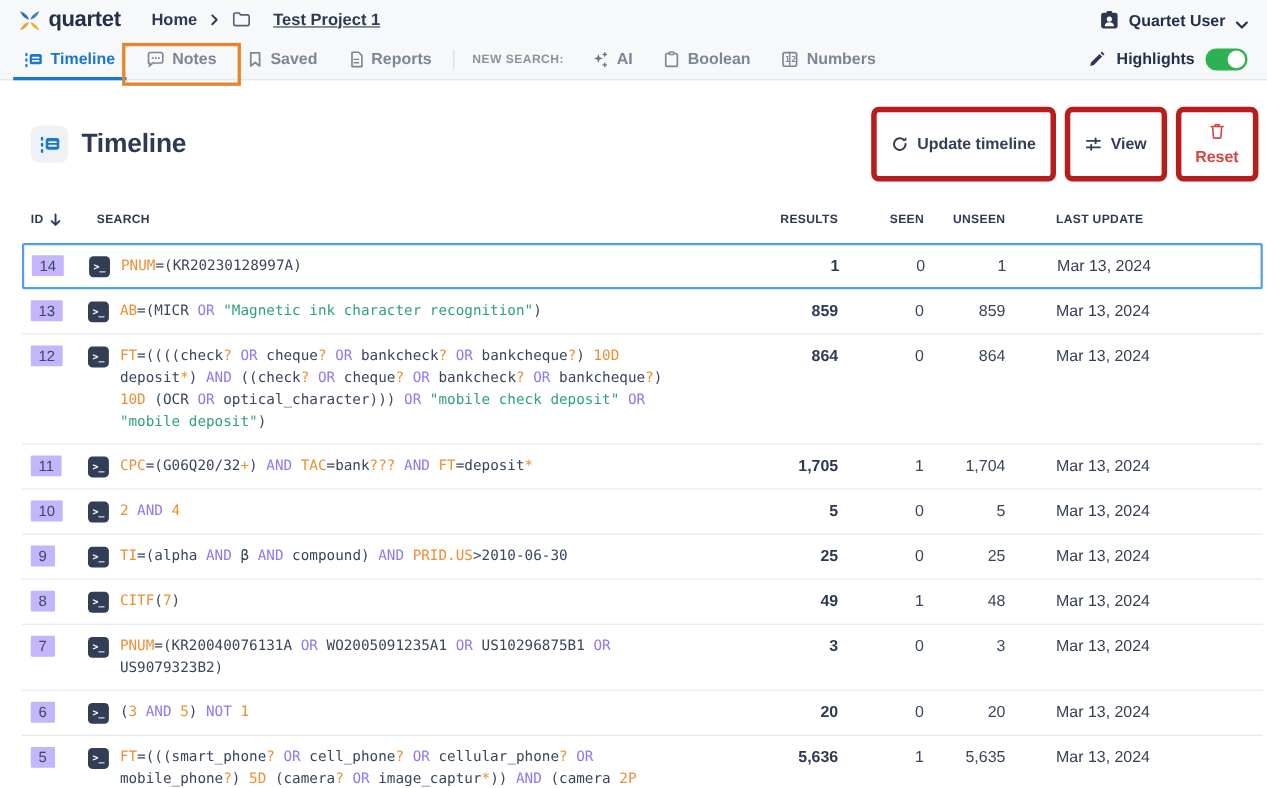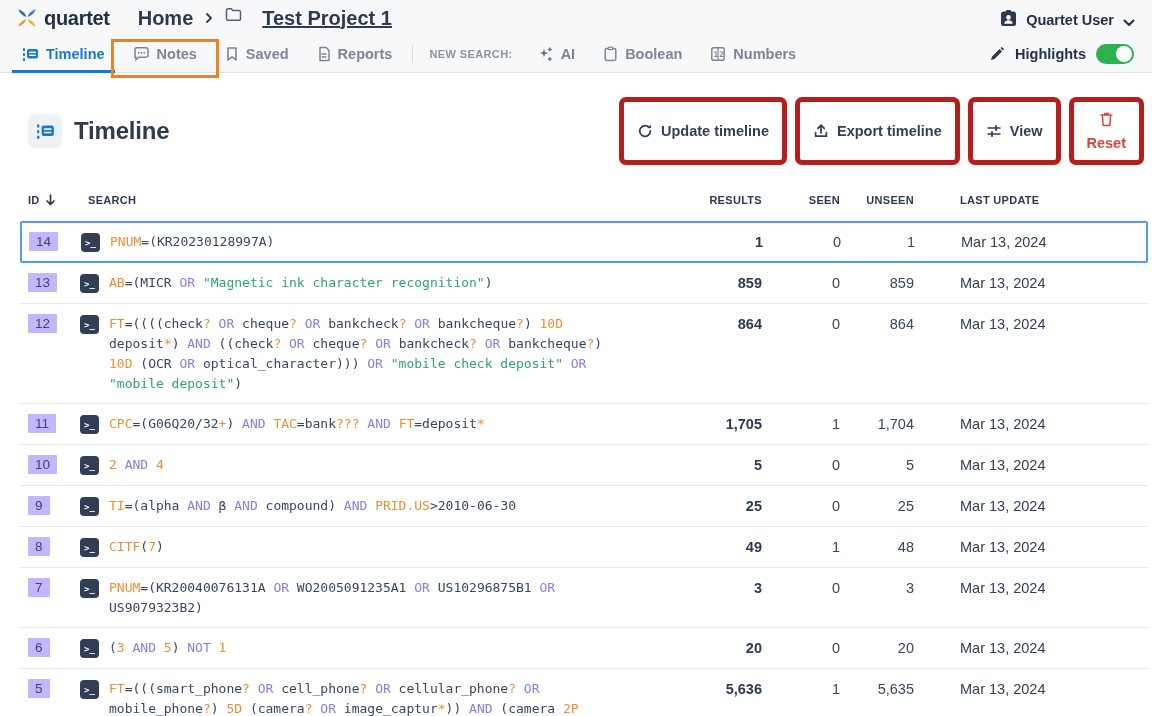--- a/index.html
+++ b/index.html
@@ -1,24 +1,24 @@
 <!DOCTYPE html>
 <html><head>
 <meta charset="utf-8">
 <style>
   * { margin:0; padding:0; box-sizing:border-box; }
   html,body { width:1152px; height:716px; overflow:hidden; background:#fff;
     font-family:"Liberation Sans", sans-serif; color:#2e3a52; }
 
   
   .topbar { height:36px; background:#f6f8fa; display:flex; align-items:center; padding:0 16px; }
-  .logo { display:flex; align-items:flex-start; gap:6px; cursor:pointer; }
+  .logo { display:flex; align-items:flex-end; gap:6px; cursor:pointer; }
   .logo-text { font-size:20px; font-weight:800; color:#22304a; letter-spacing:-0.3px; }
   .crumbs { display:flex; align-items:center; gap:10px; margin-left:28px; }
-  .crumb { font-size:20px; font-weight:600; color:#2e3a52; cursor:pointer; }
+  .crumb { font-size:15px; font-weight:600; color:#2e3a52; cursor:pointer; }
   .crumb-proj { display:flex; gap:20px; cursor:pointer;text-decoration:underline; }
   .top-right { margin-left:auto; display:flex; align-items:flex-end; gap:8px; cursor:pointer; }
   .user-name { font-size:14.5px; font-weight:600; color:#22304a; }
 
   
   .nav { height:37px; background:#f6f8fa; border-bottom:1px solid #dfe3e8; display:flex; align-items:stretch; padding:0 8px; position:relative; }
   .tab { display:flex; align-items:center; gap:7px; padding:0 14px; font-size:14.5px; font-weight:700;
          color:#7c8695; cursor:pointer; position:relative; }
   .tab.active { color:#1878d2; }
   .tab.active::after { content:""; position:absolute; left:4px; right:4px; bottom:-1px; height:3px; background:#1878d2; }
@@ -227,29 +227,20 @@
         <svg width="16" height="16" viewBox="0 0 16 16">
           <path d="M13.3 8 a5.3 5.3 0 1 1 -1.55-3.75" fill="none" stroke="#333f56" stroke-width="1.8" stroke-linecap="round"></path>
           <path d="M13.9 1.6 v3.4 h-3.4 Z" fill="#333f56"></path>
         </svg>
       </span>
       <span>Update timeline</span>
     </button>
     <button class="btn">
       <span>
         <svg width="16" height="16" viewBox="0 0 16 16">
-          <path d="M8 10 V2.6 M4.8 5.4 L8 2.2 l3.2 3.2" fill="none" stroke="#333f56" stroke-width="1.7" stroke-linecap="round" stroke-linejoin="round"></path>
-          <path d="M2.6 9.6 v3.6 h10.8 v-3.6" fill="none" stroke="#333f56" stroke-width="1.7" stroke-linecap="round" stroke-linejoin="round"></path>
-        </svg>
-      </span>
-      <span>Export timeline</span>
-    </button>
-    <button class="btn">
-      <span>
-        <svg width="16" height="16" viewBox="0 0 16 16">
           <path d="M2 5 h12 M2 11 h12" stroke="#333f56" stroke-width="1.6" stroke-linecap="round"></path>
           <path d="M10 2.8 v4.4 M6 8.8 v4.4" stroke="#333f56" stroke-width="1.8" stroke-linecap="round"></path>
         </svg>
       </span>
       <span>View</span>
     </button>
     <button class="btn danger">
       <span>
         <svg width="15" height="16" viewBox="0 0 15 16">
           <path d="M2 4 h11 M5.8 4 V2.4 h3.4 V4" fill="none" stroke="#d8453e" stroke-width="1.5" stroke-linecap="round"></path>

